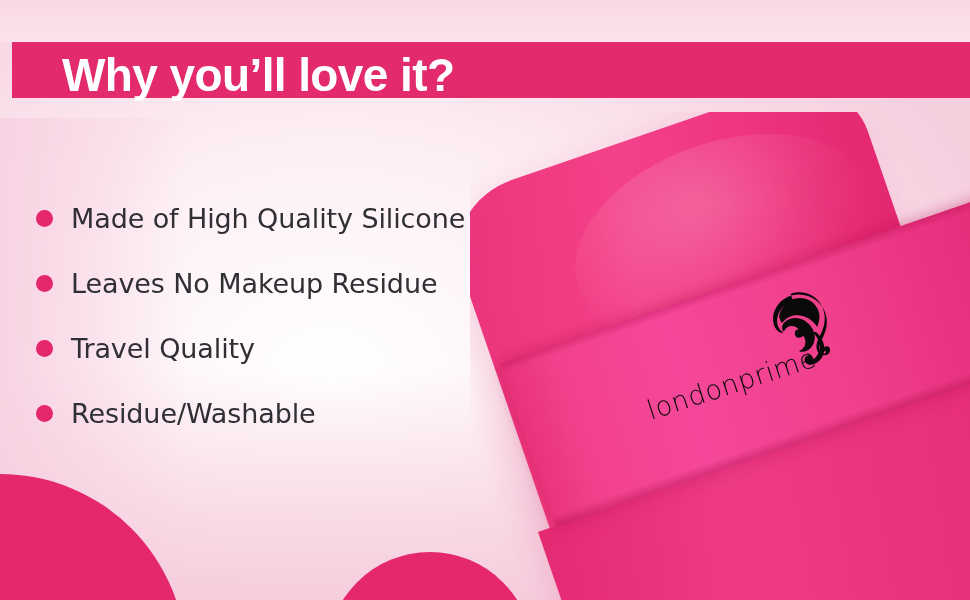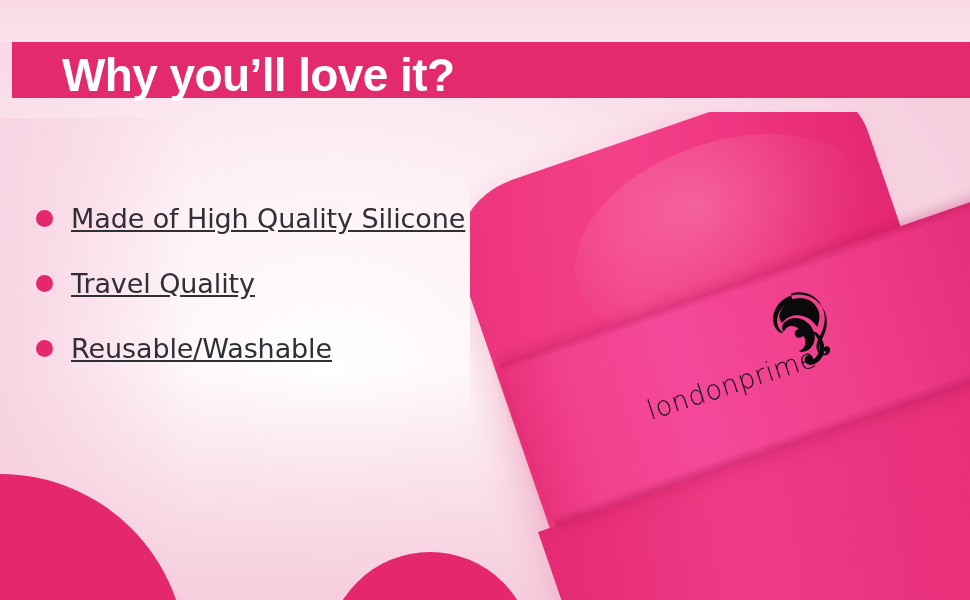--- a/index.html
+++ b/index.html
@@ -171,21 +171,20 @@
     margin-right:18px;
   }
   .feature-label {
     font-family:"DejaVu Sans", sans-serif;
     font-size:27px;
     font-weight:400;
     color:#2f2f35;
     letter-spacing:-0.1px;
     line-height:1.1;
     white-space:nowrap;
-    text-decoration:underline;
   }
 </style>
 </head>
 <body>
 
 <div id="banner">
 
   <div class="bg-tint-top"></div>
   <div class="bg-tint-left"></div>
   <div class="bg-tint-bottom"></div>
@@ -221,21 +220,25 @@
     <h1 id="header-title">Why you’ll love it?</h1>
   </div>
 
   <ul id="feature-list">
     <li class="feature-item">
       <span class="feature-bullet"></span>
       <span class="feature-label">Made of High Quality Silicone</span>
     </li>
     <li class="feature-item">
       <span class="feature-bullet"></span>
+      <span class="feature-label">Leaves No Makeup Residue</span>
+    </li>
+    <li class="feature-item">
+      <span class="feature-bullet"></span>
       <span class="feature-label">Travel Quality</span>
     </li>
     <li class="feature-item">
       <span class="feature-bullet"></span>
-      <span class="feature-label">Reusable/Washable</span>
+      <span class="feature-label">Residue/Washable</span>
     </li>
   </ul>
 
 </div>
 
 </body></html>

